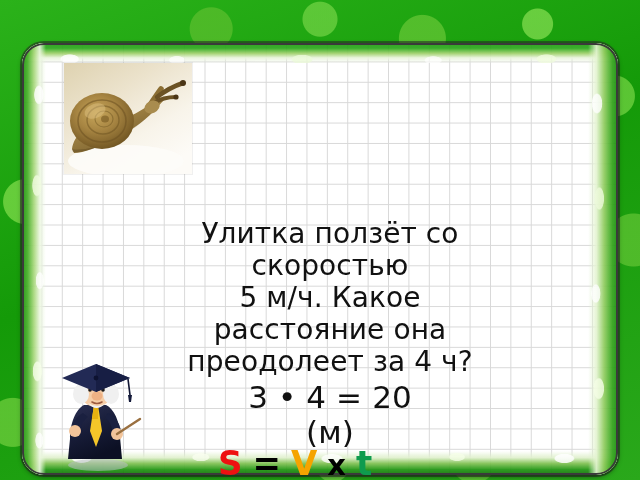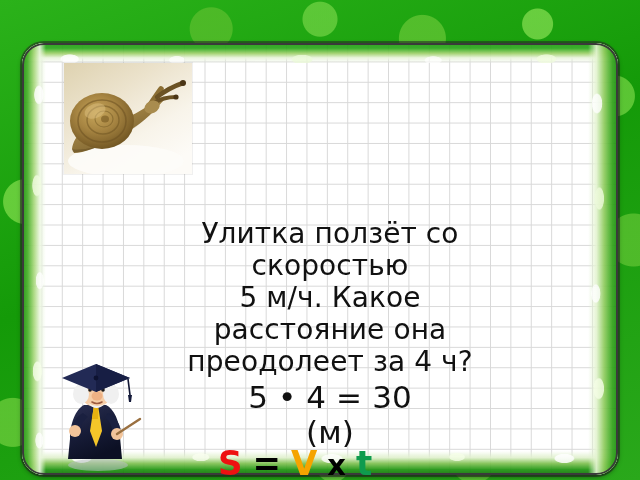--- a/index.html
+++ b/index.html
@@ -295,21 +295,21 @@
         <path d="M78,34 L82,34 L81,41 L79,41 Z" fill="#141a3a"></path>
       </svg>
     </div>
 
     <div id="problem-text" class="text-layer">Улитка ползёт со
 скоростью
 5 м/ч. Какое
 расстояние она
 преодолеет за 4 ч?</div>
 
-    <div id="answer-text" class="text-layer">5 • 4 = 30
+    <div id="answer-text" class="text-layer">3 • 4 = 20
 (м)</div>
 
     <div id="formula">
       <span class="s">S</span><span class="eq">=</span><span class="v">V</span><span class="mul">x</span><span class="t">t</span>
     </div>
 
     <div id="panel-edge"></div>
   </div>
 </div>
 

